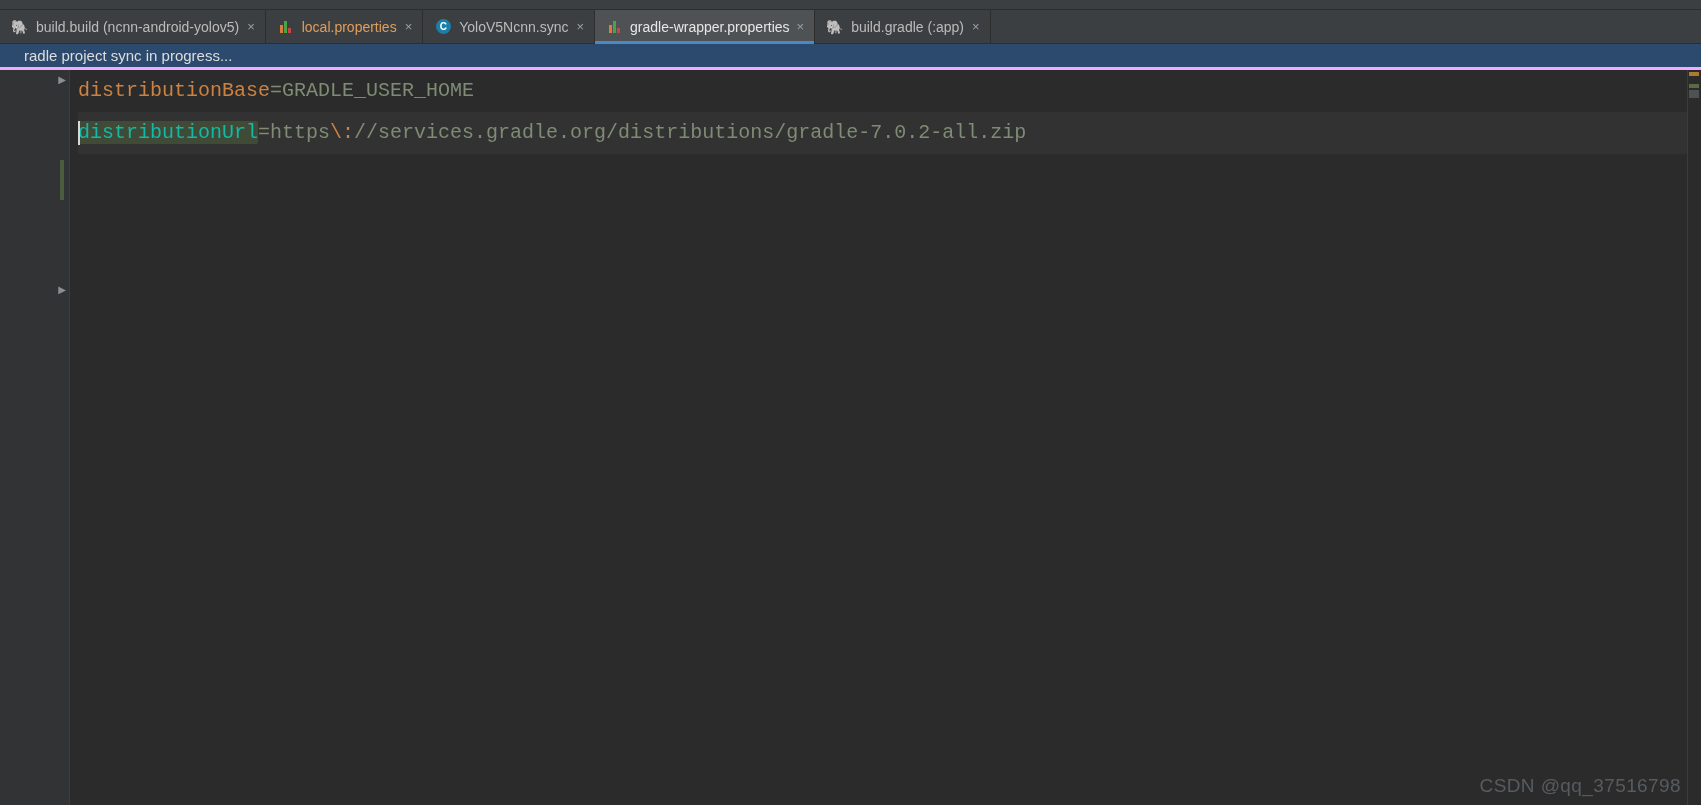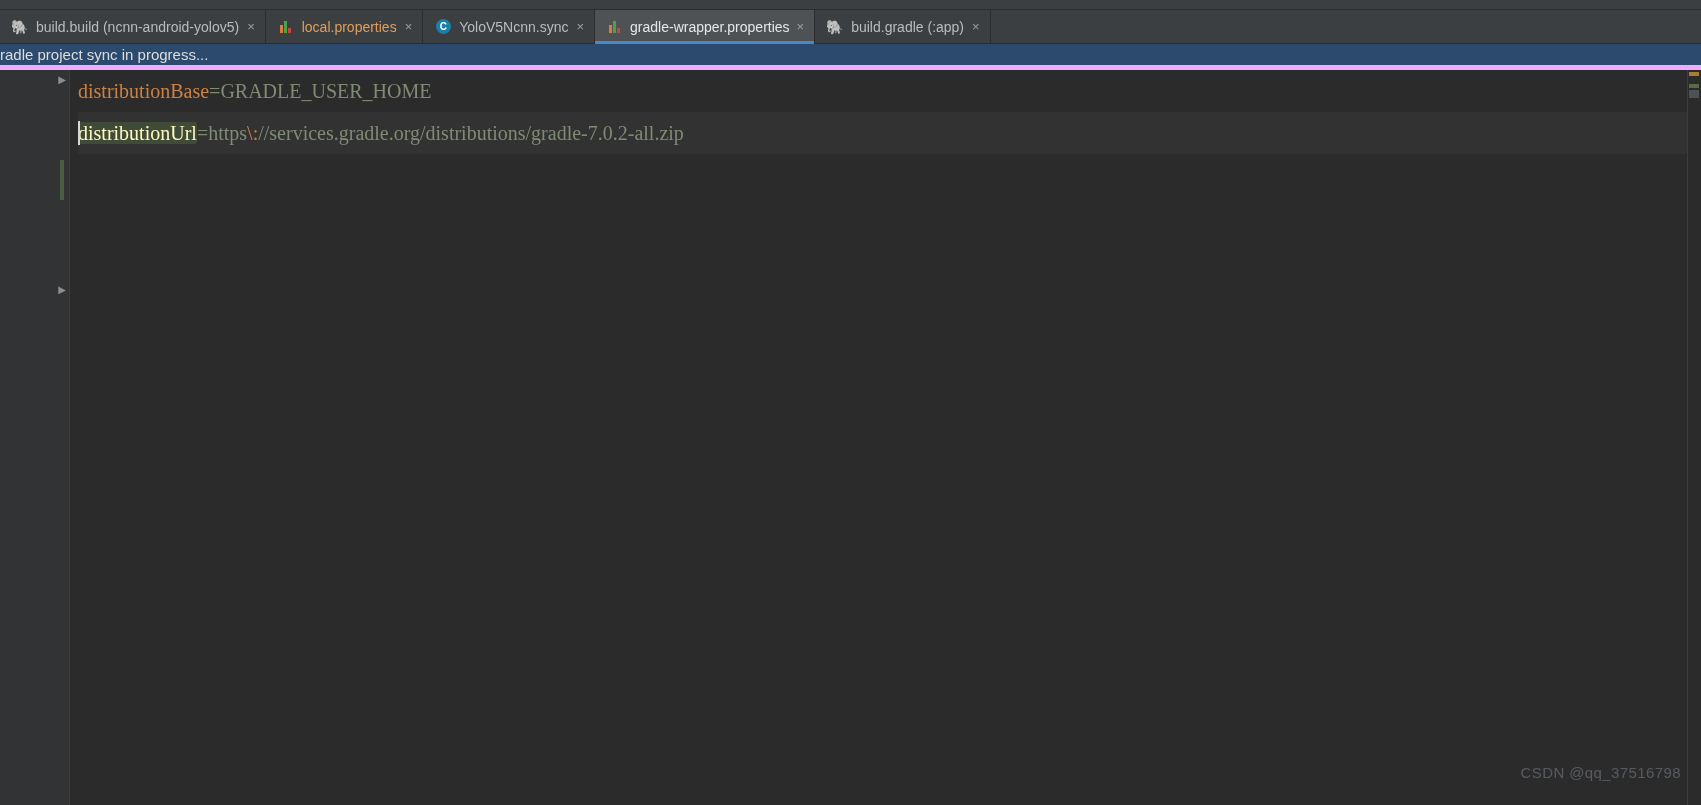--- a/index.html
+++ b/index.html
@@ -68,23 +68,23 @@
     display:flex; align-items:center; justify-content:center;
     line-height:1;
   }
   .icon-elephant { color:#8d9499; font-size:14px; }
   .status-bar {
     background:#2c4a6e;
     color:#ddd;
     height:26px;
     display:flex;
     align-items:center;
-    padding:0 0;
+    padding:0 24px;
     font-size:15px;
-    border-bottom:5px solid #f0abfc;
+    border-bottom:3px solid #f0abfc;
   }
   .editor-wrap {
     display:flex;
     height:calc(100% - 10px - 34px - 26px);
   }
   .gutter {
     width:70px;
     background:#313335;
     flex:0 0 70px;
     position:relative;
@@ -97,21 +97,21 @@
     font-size:10px;
   }
   .gutter .change-marker {
     position:absolute;
     left:60px; width:4px;
     background:#4c5d3f;
   }
   .code-area {
     flex:1;
     background:#2b2b2b;
-    font-family:Liberation Serif, serif;
+    font-family:Liberation Mono, monospace;
     font-size:20px;
     line-height:42px;
     padding-left:8px;
     position:relative;
   }
   .code-line {
     height:42px;
     white-space:pre;
     position:relative;
   }
@@ -119,21 +119,21 @@
     background:#323232;
   }
   .code-line.current .caret {
     position:absolute;
     left:0; top:9px;
     width:2px; height:24px;
     background:#d8d8d8;
   }
   .key { color:#cc8242; }
   .key-hl {
-    color:#fef9c3;
+    color:#14b8a6;
     background:#404b37;
     border-radius:2px;
   }
   .eq { color:#7f8b74; }
   .val { color:#7f8b74; }
   .esc { color:#cc8242; }
   .scrollbar {
     width:14px;
     background:#2b2b2b;
     border-left:1px solid #3a3c3e;
@@ -149,23 +149,23 @@
   .scrollbar .mark-warn {
     position:absolute; left:2px; right:2px;
     background:#a97c2f; height:4px;
   }
   .scrollbar .mark-change {
     position:absolute; left:2px; right:2px;
     background:#586b45; height:4px;
   }
   .watermark {
     position:absolute;
-    right:20px; bottom:24px;
+    right:20px; bottom:8px;
     color:#6a7076;
-    font-size:15px;
+    font-size:19px;
     letter-spacing:0.4px;
     opacity:.7;
   }
 </style>
 </head>
 <body>
 
 <div class="toolbar-top"></div>
 
 <div class="tab-bar" id="tab-bar">

